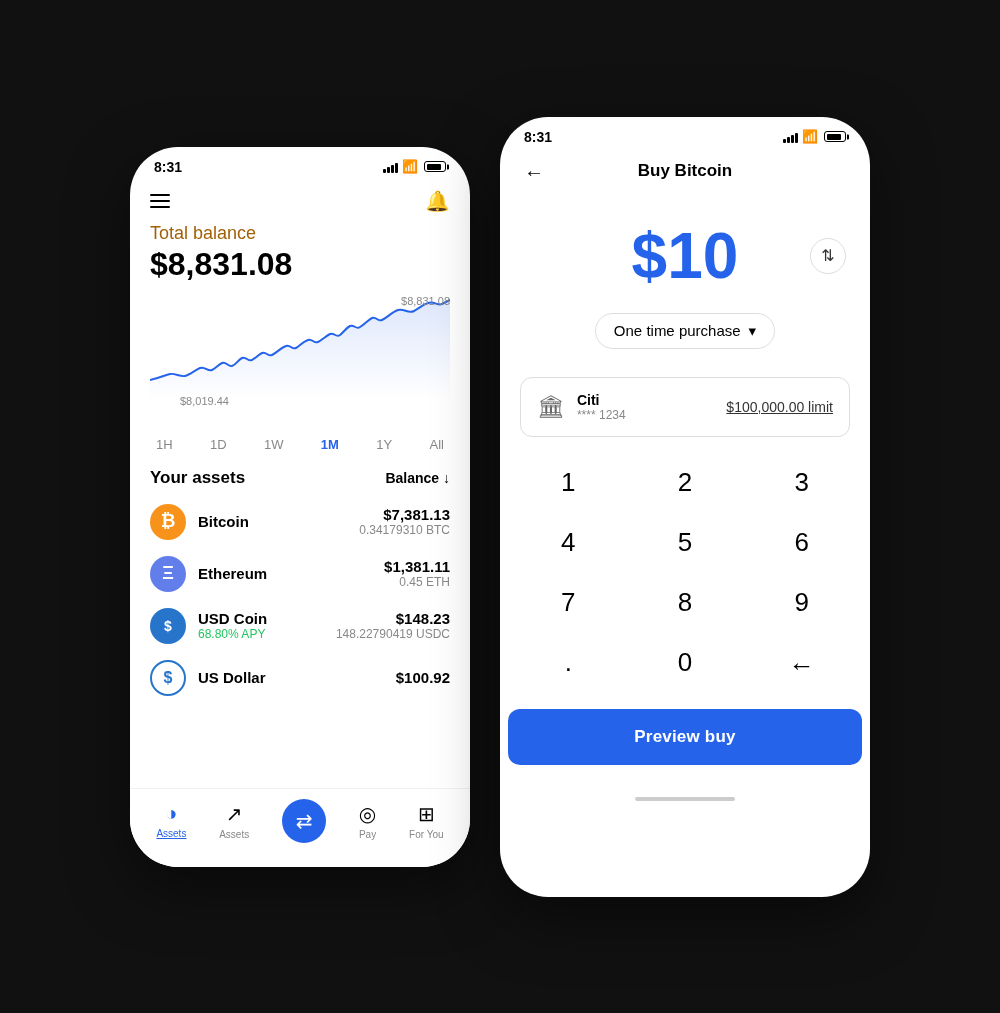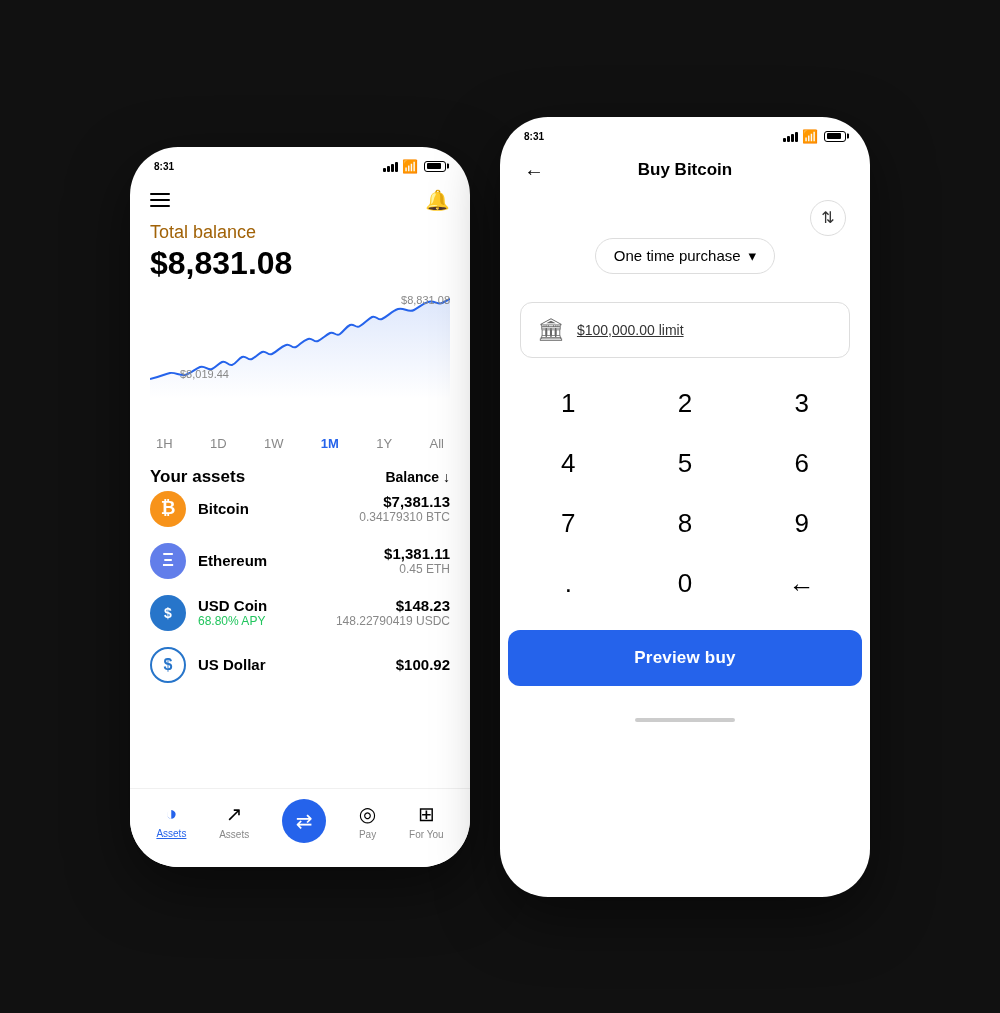--- a/index.html
+++ b/index.html
@@ -36,21 +36,21 @@
     }
     
     .status-bar {
       display: flex;
       justify-content: space-between;
       align-items: center;
       padding: 12px 24px 6px;
       font-size: 13px;
       font-weight: 600;
     }
-    .status-time { font-weight: 700; font-size: 10px; }
+    .status-time { font-weight: 700; font-size: 14px; }
     .status-icons { display: flex; gap: 5px; align-items: center; font-size: 12px; }
     .signal-bars { display: flex; gap: 1px; align-items: flex-end; height: 12px; }
     .signal-bars span {
       width: 3px;
       background: #000;
       border-radius: 1px;
       display: block;
     }
     .battery {
       display: inline-flex;
@@ -105,21 +105,21 @@
     }
     .chart-label-high {
       position: absolute;
       top: 0;
       right: 0;
       font-size: 11px;
       color: #888;
     }
     .chart-label-low {
       position: absolute;
-      bottom: 44px;
+      bottom: 18px;
       left: 30px;
       font-size: 11px;
       color: #888;
       margin-top: 48px;
     }
     .chart-svg {
       width: 100%;
       height: 110px;
     }
     
@@ -133,21 +133,21 @@
       color: #888;
       cursor: pointer;
       padding: 2px 6px;
     }
     .time-filter.active { color: #2563EB; font-weight: 600; }
     
     .assets-header {
       display: flex;
       justify-content: space-between;
       align-items: center;
-      margin-bottom: 4px;
+      margin-bottom: 16px;
       text-align: right;
     }
     .assets-title { font-size: 17px; font-weight: 700; }
     .assets-sort { font-size: 14px; font-weight: 600; color: #000; cursor: pointer; }
     .asset-item {
       display: flex;
       align-items: center;
       justify-content: space-between;
       margin-bottom: 16px;
     }
@@ -488,32 +488,37 @@
         </div>
       </div>
     </div>
 
     <div class="right-top-bar">
       <div class="back-arrow">←</div>
       <span class="screen-title">Buy Bitcoin</span>
     </div>
 
     <div class="amount-section">
+      <div class="amount-display">$10</div>
       <div class="convert-btn">⇅</div>
     </div>
 
     <div class="purchase-type-section">
       <div class="purchase-type-btn">
         <span>One time purchase</span>
         <span>▾</span>
       </div>
     </div>
 
     <div class="payment-method">
       <div class="bank-icon">🏛</div>
+      <div class="payment-info">
+        <div class="payment-name">Citi</div>
+        <div class="payment-acct">**** 1234</div>
+      </div>
       <div class="payment-limit">$100,000.00 limit</div>
     </div>
 
     <div class="numpad">
       <div class="numpad-key">1</div>
       <div class="numpad-key">2</div>
       <div class="numpad-key">3</div>
       <div class="numpad-key">4</div>
       <div class="numpad-key">5</div>
       <div class="numpad-key">6</div>

